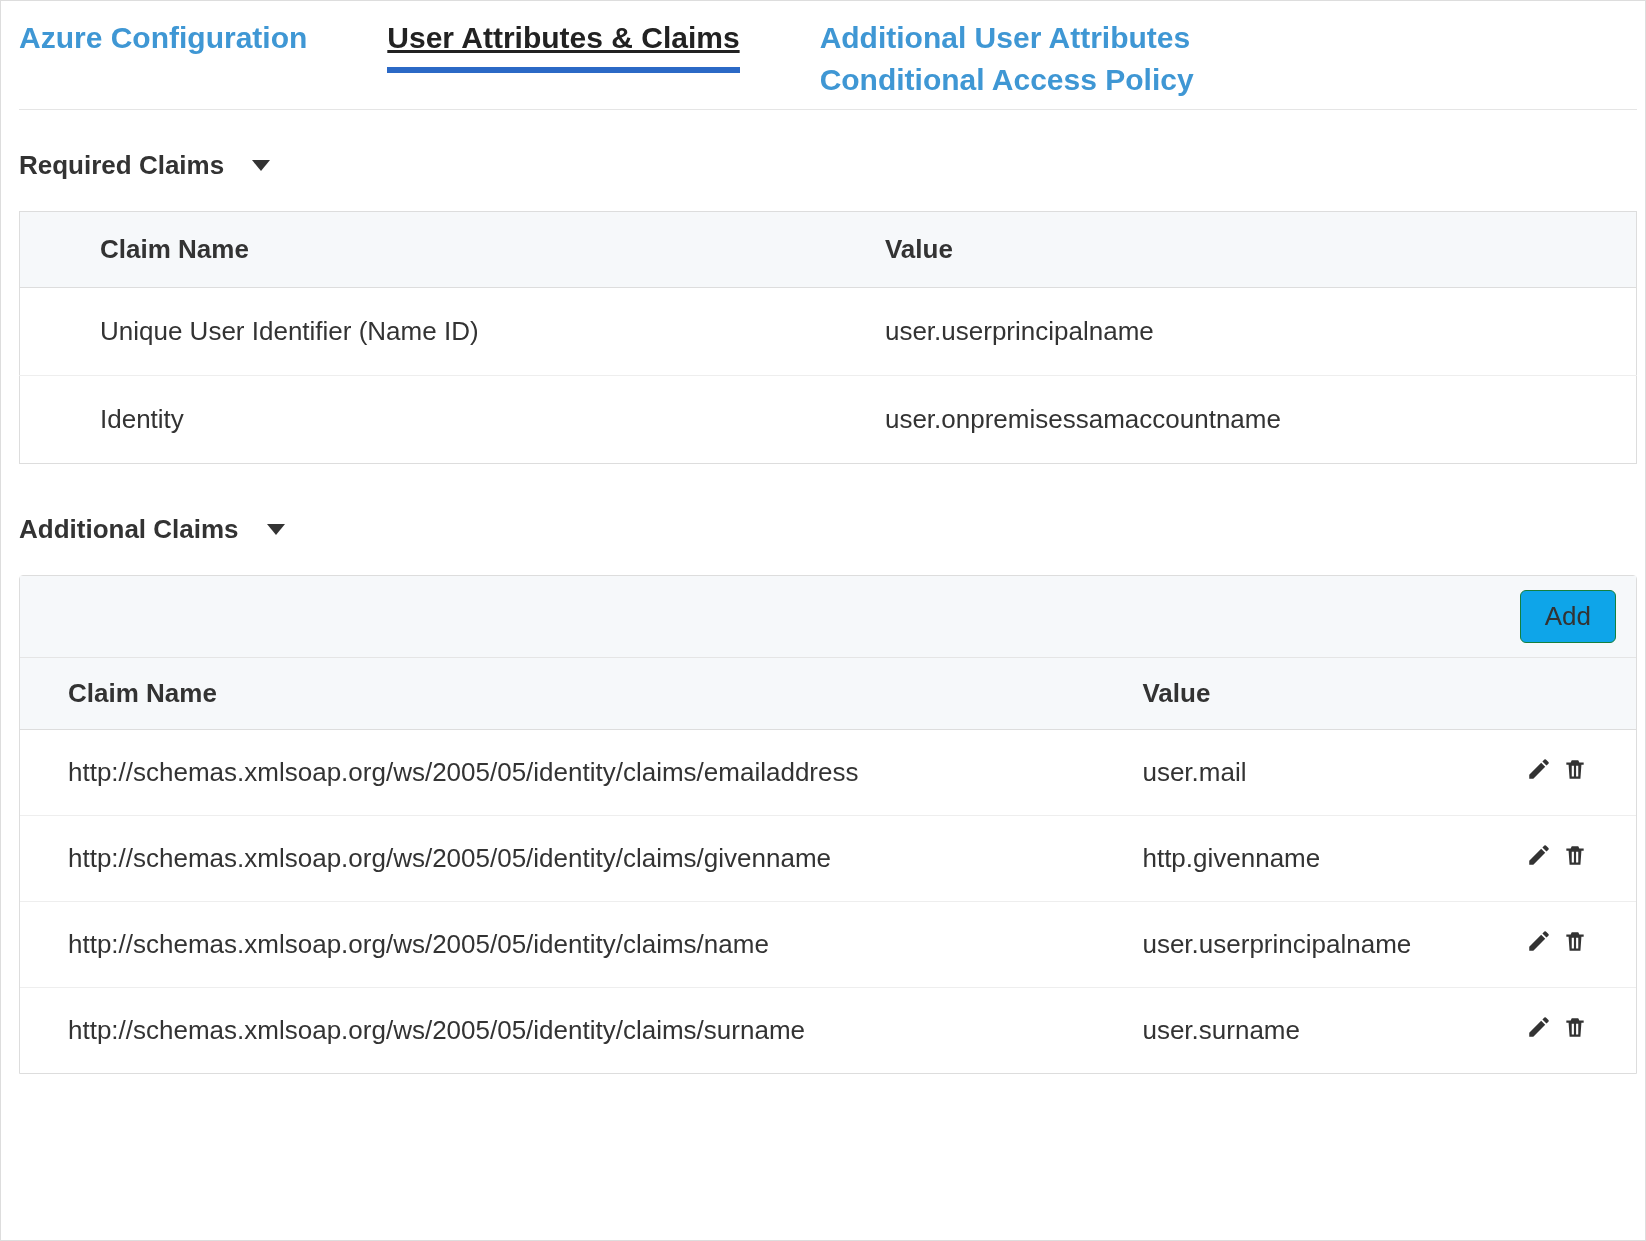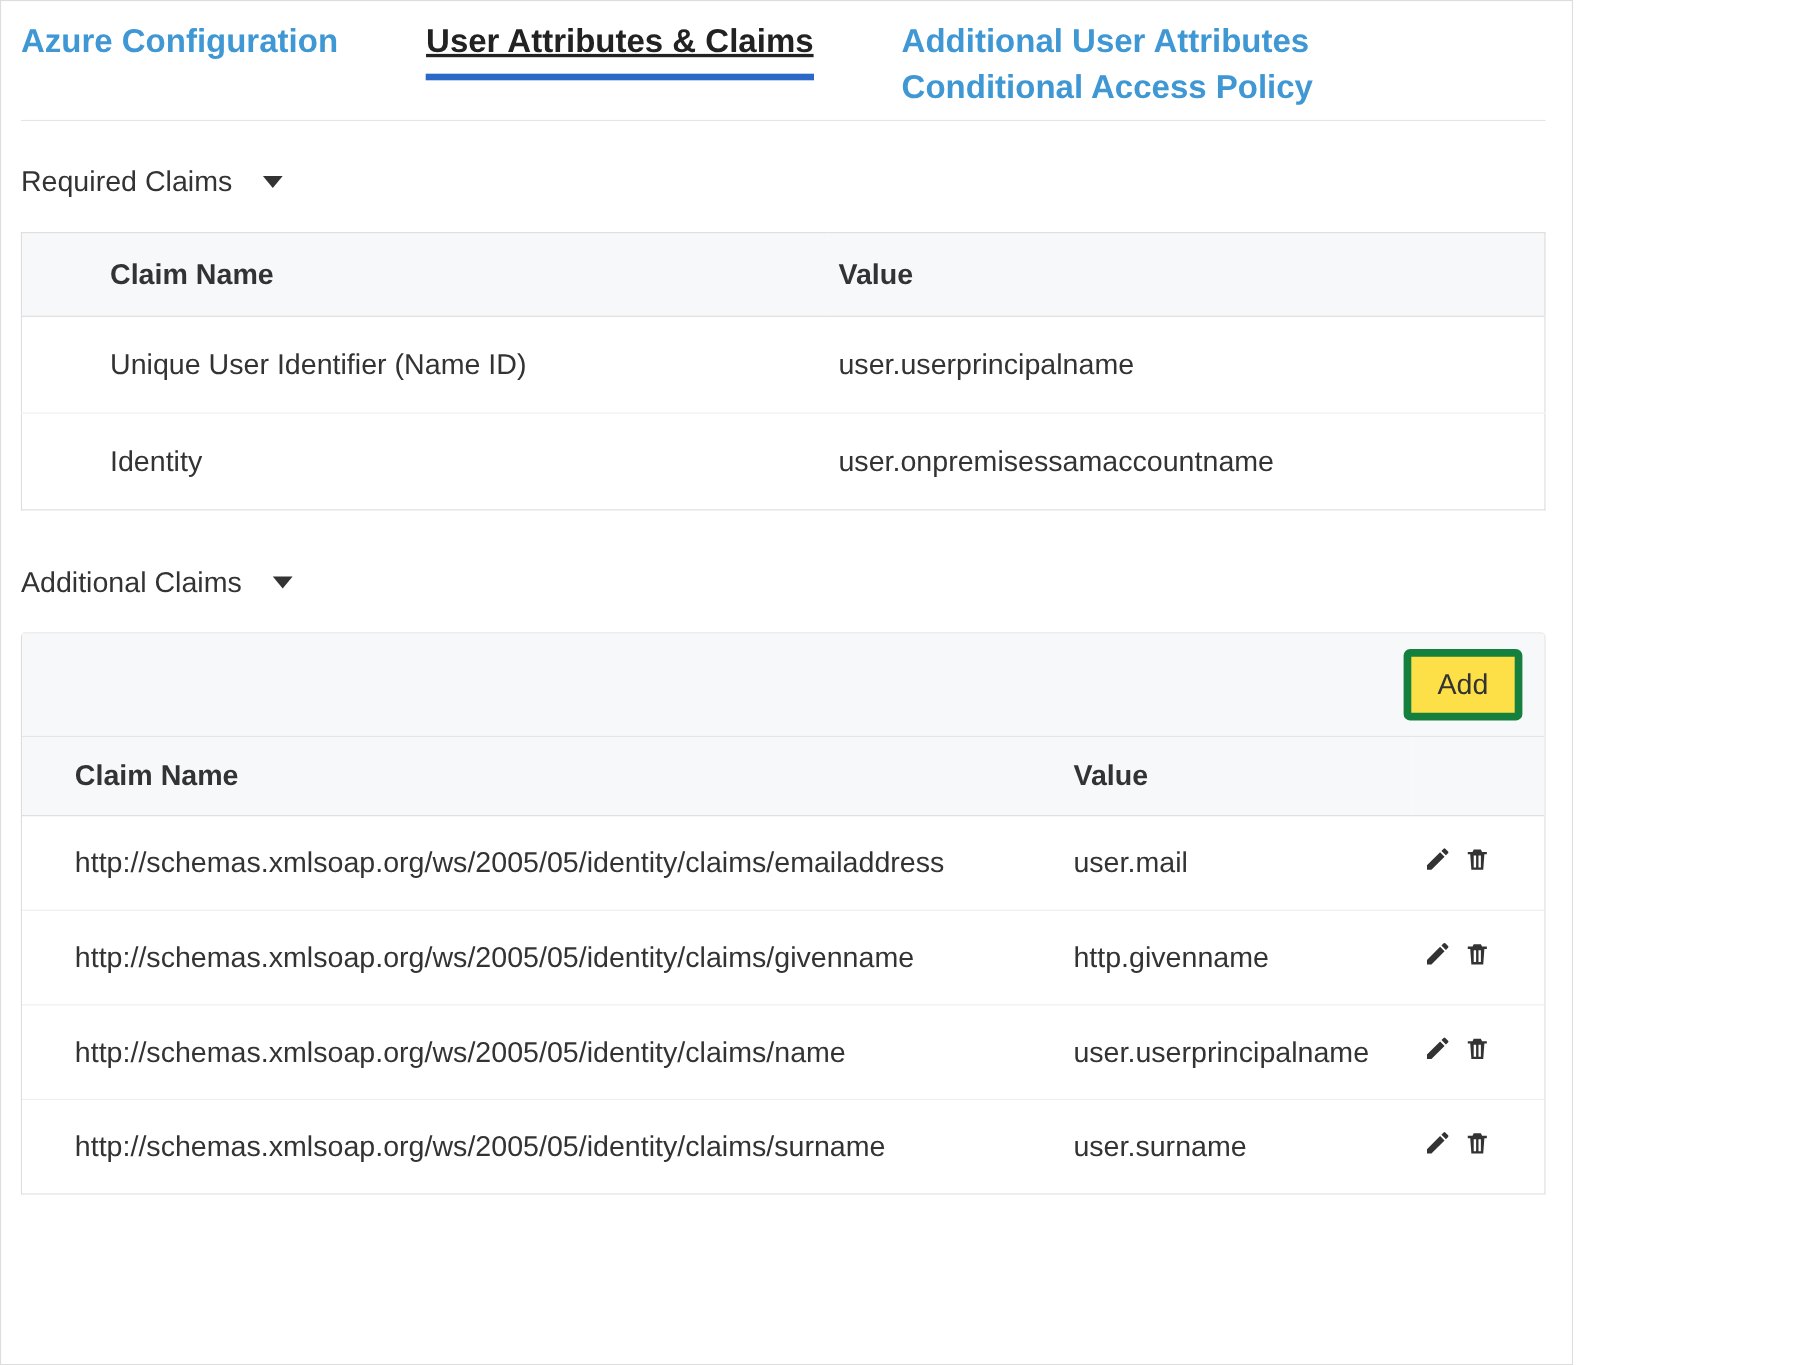--- a/index.html
+++ b/index.html
@@ -5,23 +5,23 @@
   * { box-sizing: border-box; }
   body {
     margin: 0;
     padding: 0;
     font-family: -apple-system, BlinkMacSystemFont, "Segoe UI", Helvetica, Arial, sans-serif;
     background: #fff;
     color: #333;
   }
   .container {
     border: 1px solid #ddd;
-    width: 1430px;
+    width: 1646px;
     height: 1241px;
-    padding: 10px 24px 0 18px;
+    padding: 10px 8px 0 18px;
   }
   .tabs {
     display: flex;
     align-items: flex-start;
     gap: 80px;
     border-bottom: 1px solid #e5e5e5;
     padding-bottom: 0;
     margin-bottom: 40px;
   }
   .tab {
@@ -36,21 +36,21 @@
     color: #222;
     border-bottom: 6px solid #2b69c6;
     text-decoration: underline;
   }
   .tab-multi {
     display: flex;
     flex-direction: column;
   }
   .section-header {
     font-size: 26px;
-    font-weight: 400;
+    font-weight: 700;
     color: #333;
     display: flex;
     align-items: center;
     gap: 28px;
     margin: 0 0 30px 0;
     cursor: pointer;
   }
   .caret-down {
     width: 0; height: 0;
     border-left: 9px solid transparent;
@@ -88,22 +88,22 @@
   }
   .add-bar {
     background: #f6f8fa;
     display: flex;
     justify-content: flex-end;
     padding: 14px 20px;
     border-bottom: 1px solid #e5e5e5;
   }
   .btn-add {
     font-size: 26px;
-    background: #fde047;
-    border: 7px solid #15803d;
+    background: #0ea5e9;
+    border: 1px solid #15803d;
     border-radius: 6px;
     padding: 10px 24px;
     cursor: pointer;
     color: #333;
   }
   table.additional {
     width: 100%;
     border-collapse: collapse;
   }
   table.additional thead th {

